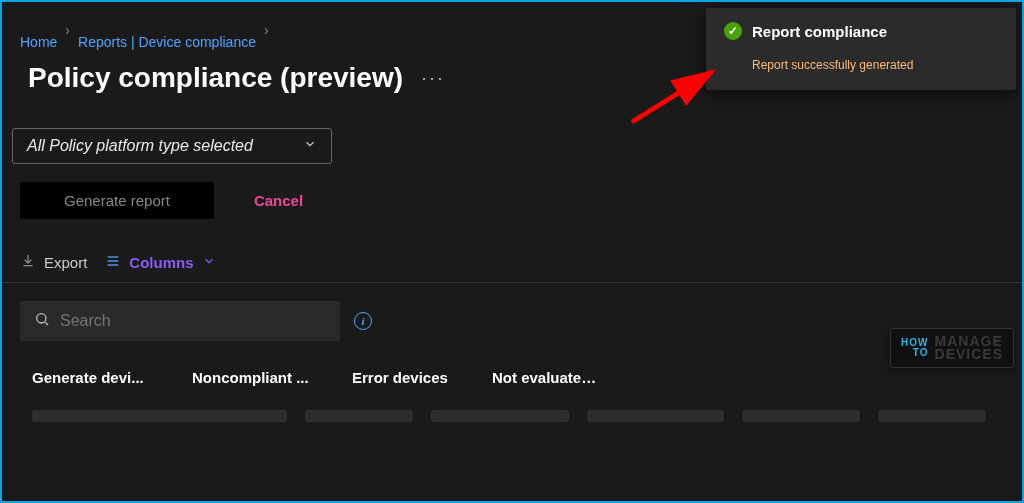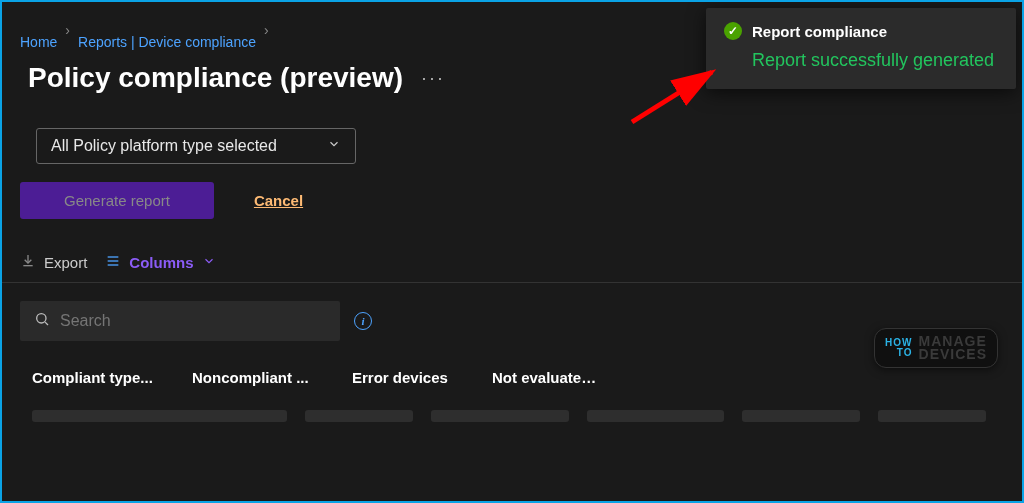--- a/index.html
+++ b/index.html
@@ -17,40 +17,40 @@
       font-size: 14px;
     }
     .breadcrumb a { color: #4da3ff; text-decoration: none; margin-top: 24px; }
     .breadcrumb .sep { color: #888; }
     .page-title {
       display: flex; align-items: center; gap: 18px;
       padding: 12px 18px 0 26px;
     }
     .page-title h1 { color: #fff; font-size: 28px; font-weight: 600; }
     .ellipsis { color: #bbb; font-size: 18px; letter-spacing: 2px; cursor: pointer; }
-    .filters { padding: 34px 18px 0 34px; }
+    .filters { padding: 34px 18px 0 10px; font-style: italic; }
     .dropdown {
       display: inline-flex; align-items: center; justify-content: space-between;
       border: 1px solid #666; border-radius: 3px;
       padding: 8px 14px; width: 320px;
       color: #e8e8e8; font-size: 16px; cursor: pointer;
       background: #1a1a1a;
     }
     .dropdown .chev { color: #ccc; }
     .action-row {
       display: flex; align-items: center; gap: 40px;
       padding: 18px 18px 0 18px;
     }
     .btn-generate {
-      background: #4c1d95; color: #888;
+      background: #000000; color: #888;
       border: none; border-radius: 3px;
       padding: 10px 44px; font-size: 15px;
       cursor: default;
     }
-    .cancel-link { color: #fdba74; font-size: 15px; font-weight: 600; cursor: pointer; text-decoration: underline; }
+    .cancel-link { color: #ec4899; font-size: 15px; font-weight: 600; cursor: pointer; }
     .generated-on { color: #fff; font-size: 15px; font-weight: 700; }
     .generated-on .val { font-weight: 400; }
     .toolbar {
       display: flex; align-items: center; gap: 18px;
       padding: 34px 18px 10px 18px;
       border-bottom: 1px solid #333;
     }
     .tool-btn {
       display: inline-flex; align-items: center; gap: 8px;
       color: #ccc; font-size: 15px; cursor: pointer;
@@ -115,29 +115,29 @@
       padding: 14px 18px 18px 18px;
       border-radius: 2px;
       box-shadow: 0 4px 18px rgba(0,0,0,0.6);
     }
     .toast-title { display: flex; align-items: center; gap: 10px; color: #fff; font-weight: 700; font-size: 15px; }
     .check-icon {
       display: inline-flex; align-items: center; justify-content: center;
       width: 18px; height: 18px; background: #4aa200; border-radius: 50%;
       color: #fff; font-size: 12px;
     }
-    .toast-sub { color: #22c55e; font-size: 18px; margin-top: 10px; margin-left: 28px; }
+    .toast-sub { color: #fdba74; font-size: 12px; margin-top: 18px; margin-left: 28px; }
 
     
     .arrow-annot { position: absolute; top: 60px; left: 620px; pointer-events: none; }
 
     
     .watermark {
-      position: absolute; right: 24px; top: 326px;
-      background: #101010; padding: 6px 10px; border: 1px solid #333; border-radius: 12px;
+      position: absolute; right: 8px; top: 326px;
+      background: #101010; padding: 6px 10px; border: 1px solid #333; border-radius: 2px;
       display: flex; align-items: center; gap: 6px;
       box-shadow: 0 2px 8px rgba(0,0,0,0.5);
     }
     .watermark .how { font-size: 10px; color: #2bb3e6; font-weight: 700; letter-spacing: 1px; line-height: 10px; text-align: right; }
     .watermark .md { font-size: 14px; color: #3a3a3a; font-weight: 800; letter-spacing: 1px; line-height: 13px; }
   </style>
 </head>
 <body>
 
 <div class="breadcrumb">
@@ -203,21 +203,21 @@
           <circle cx="11" cy="11" r="7"></circle>
           <line x1="21" y1="21" x2="16.65" y2="16.65"></line>
         </svg>
     </span>
     <input type="text" placeholder="Search" style="">
   </div>
   <span class="info-icon">i</span>
 </div>
 
 <div class="table-head">
-  <div class="th th3">Compliant type...</div>
+  <div class="th th3">Generate devi...</div>
   <div class="th th4">Noncompliant ...</div>
   <div class="th th5">Error devices</div>
   <div class="th th6">Not evaluated ...</div>
 </div>
 
 <div class="skeleton-row">
   <div class="skel sk1"></div>
   <div class="skel sk2"></div>
   <div class="skel sk3"></div>
   <div class="skel sk4"></div>

